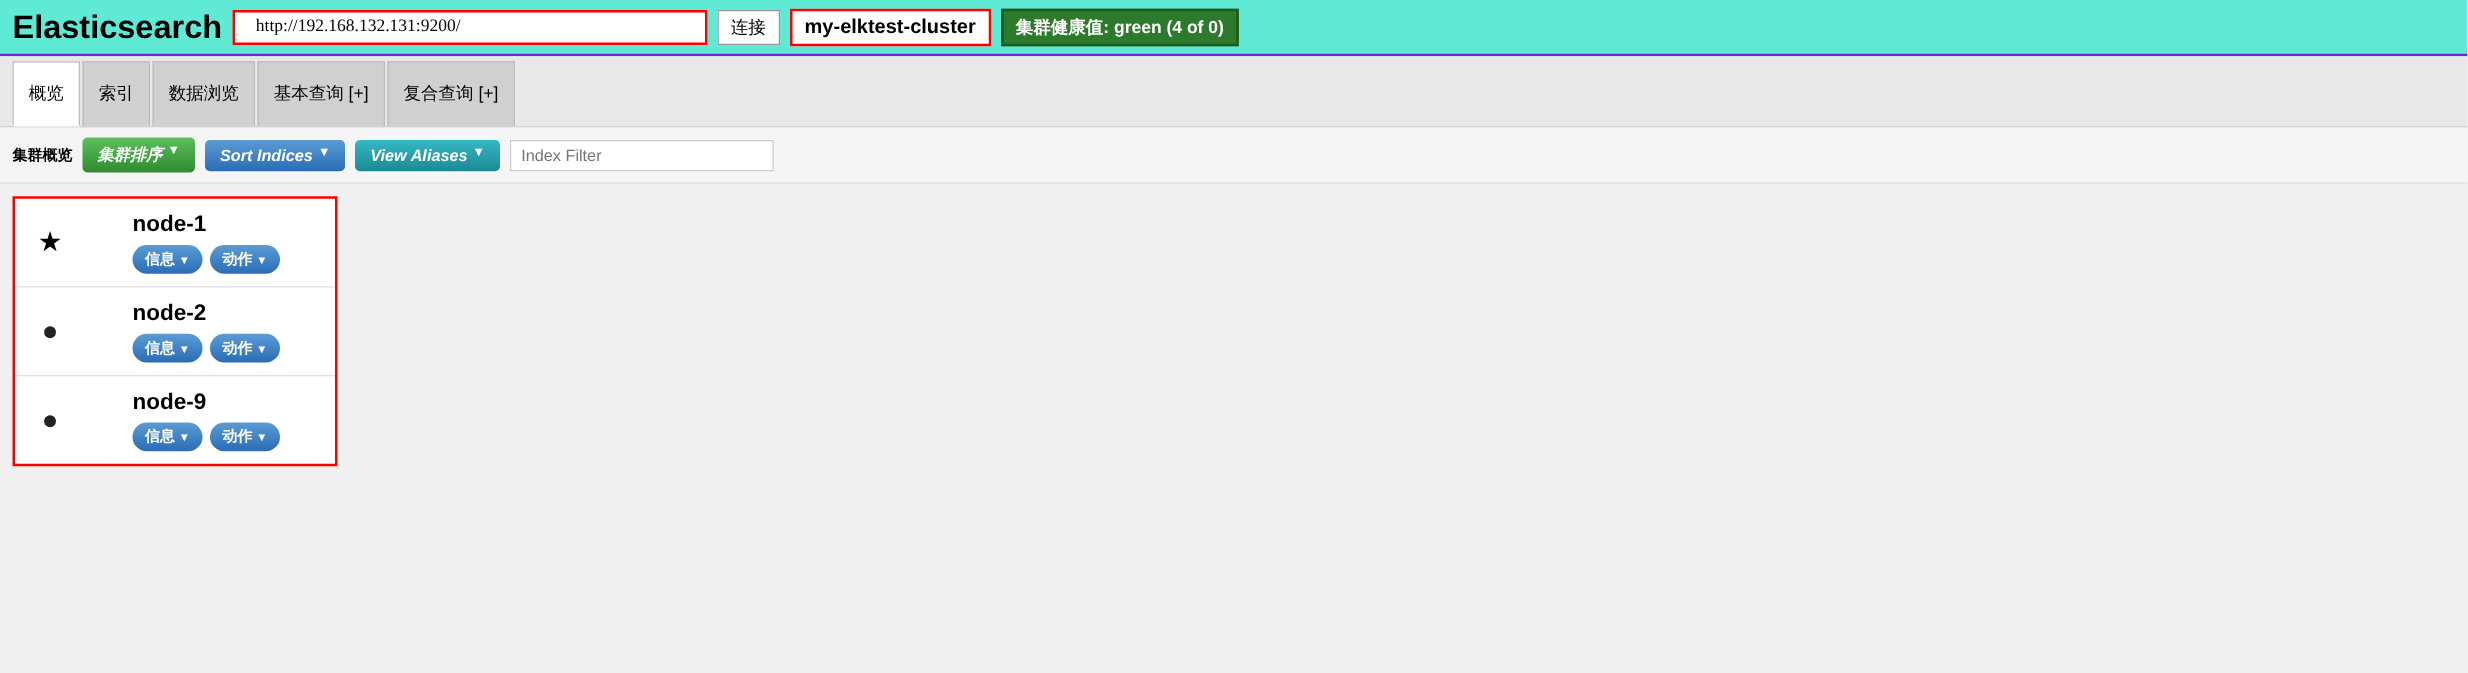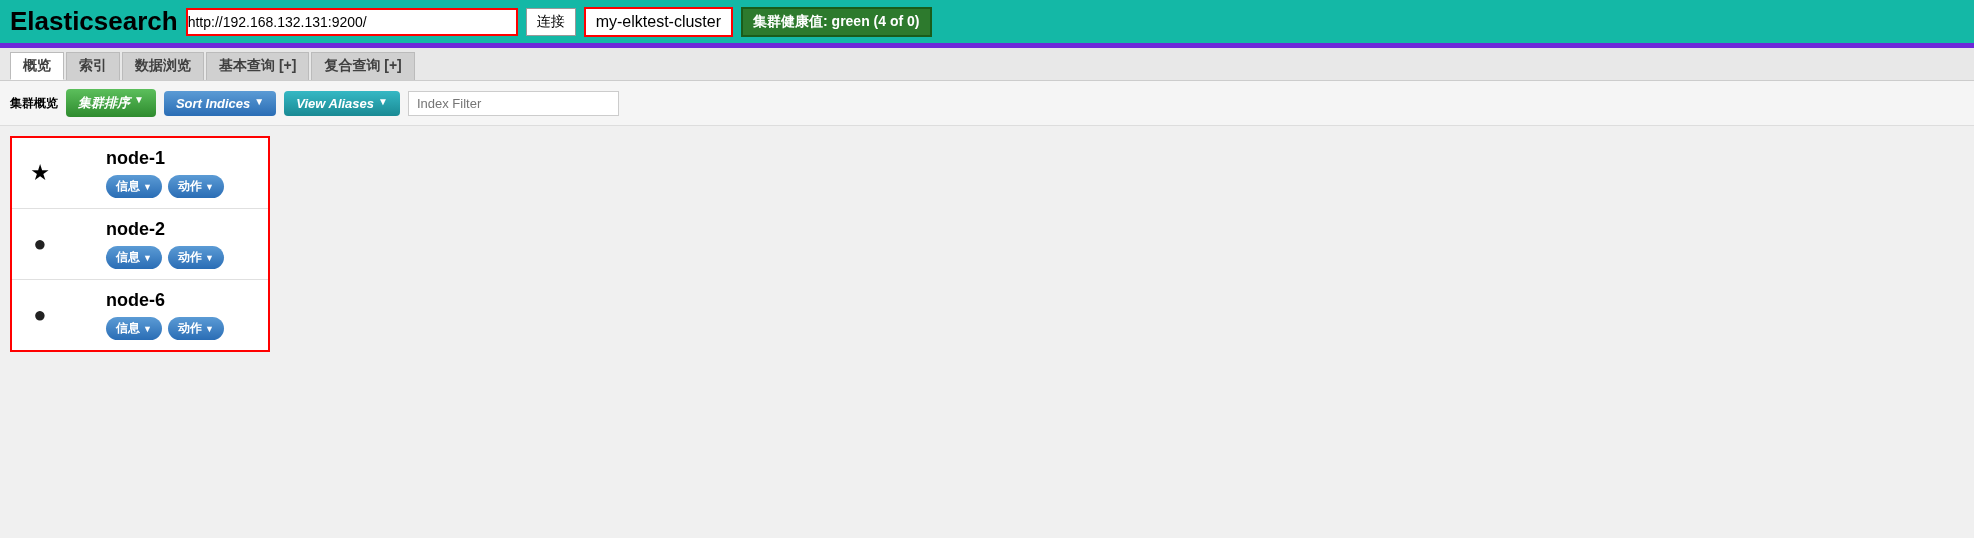--- a/index.html
+++ b/index.html
@@ -2,51 +2,52 @@
 <html><head>
   <meta charset="utf-8">
   <style>
     * { box-sizing: border-box; margin: 0; padding: 0; }
     body { font-family: Arial, sans-serif; background: #f0f0f0; font-size: 14px; }
 
     
     .header {
       display: flex;
       align-items: center;
-      background: #14b8a6;
+      background: #5eead4;
       padding: 6px 10px;
       gap: 8px;
-      border-bottom: 5px solid #6d28d9;
+      border-bottom: 2px solid #6d28d9;
     }
     .header-title {
       font-size: 26px;
       font-weight: bold;
       color: #000;
       white-space: nowrap;
     }
     .url-input {
       border: 2px solid red;
-      padding: 4px 0;
-      font-size: 14px;
-      width: 332px;
+      padding: 4px 17px;
+      font-size: 14px;
+      width: 380px;
       outline: none;
+      font-family: Liberation Serif, serif;
     }
     .connect-btn {
       background: #fff;
       border: 1px solid #999;
       padding: 4px 10px;
       font-size: 14px;
       cursor: pointer;
       white-space: nowrap;
     }
     .cluster-name {
       border: 2px solid red;
       padding: 4px 10px;
       font-size: 16px;
-      font-weight: normal;
+      font-weight: bold;
       background: #fff;
       white-space: nowrap;
     }
     .health-badge {
       background: #2d7a2d;
       color: #fff;
       border: 2px solid #1a5c1a;
       padding: 4px 10px;
       font-size: 14px;
       font-weight: bold;
@@ -55,28 +56,27 @@
 
     
     .nav-tabs {
       display: flex;
       background: #e8e8e8;
       padding: 4px 10px 0;
       gap: 2px;
       border-bottom: 1px solid #ccc;
     }
     .nav-tab {
-      padding: 4px 12px;
+      padding: 16px 12px;
       background: #d0d0d0;
       border: 1px solid #bbb;
       border-bottom: none;
       cursor: pointer;
       font-size: 14px;
-      color: #404040;
-      font-weight: bold;
+      color: #000000;
     }
     .nav-tab.active {
       background: #fff;
       border-bottom: 1px solid #fff;
     }
 
     
     .toolbar {
       display: flex;
       align-items: center;
@@ -254,21 +254,21 @@
             </button>
             <button class="node-btn">
               <span>动作</span>
               <span class="arrow">▼</span>
             </button>
           </div>
         </div>
       </div><div class="node-item">
         <span class="node-icon circle">●</span>
         <div class="node-info">
-          <div class="node-name">node-6</div>
+          <div class="node-name">node-9</div>
           <div class="node-actions">
             <button class="node-btn">
               <span>信息</span>
               <span class="arrow">▼</span>
             </button>
             <button class="node-btn">
               <span>动作</span>
               <span class="arrow">▼</span>
             </button>
           </div>

